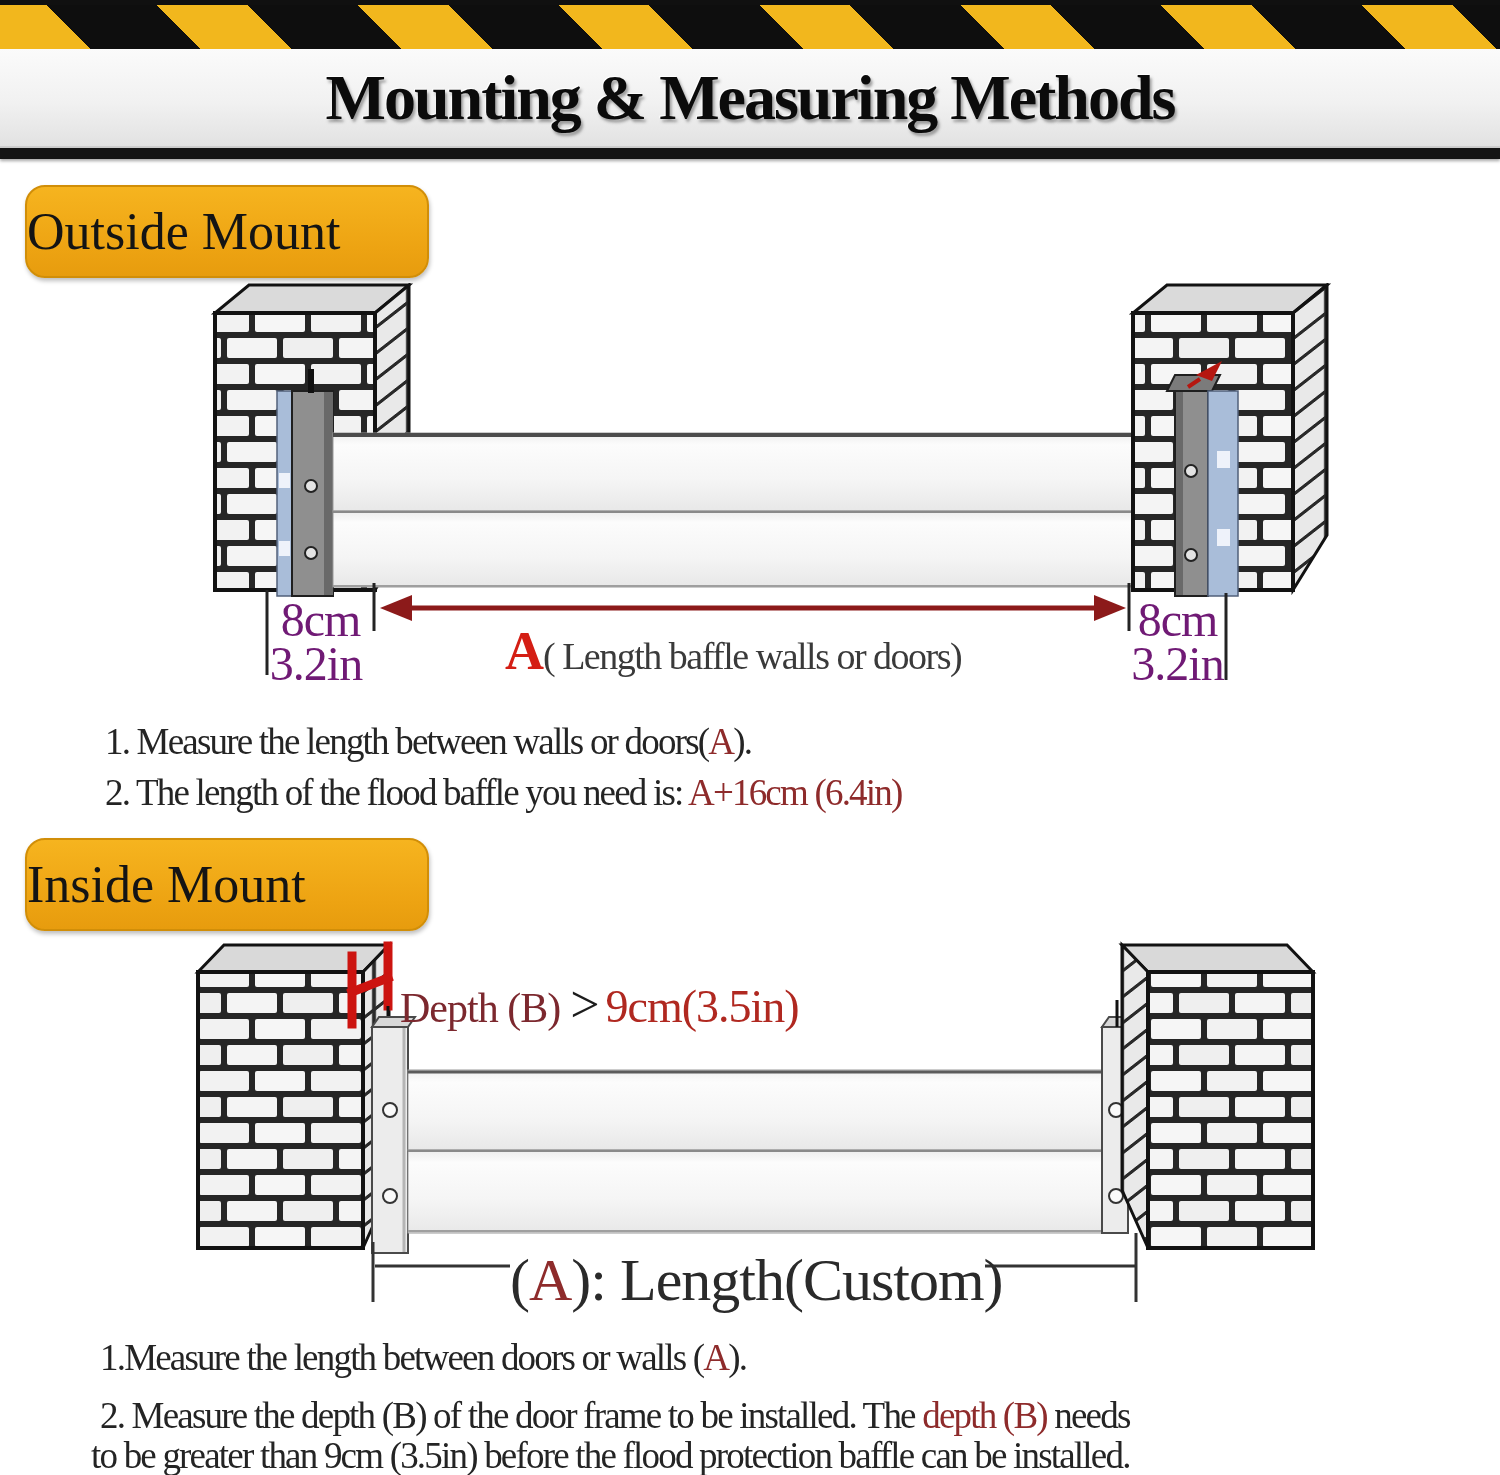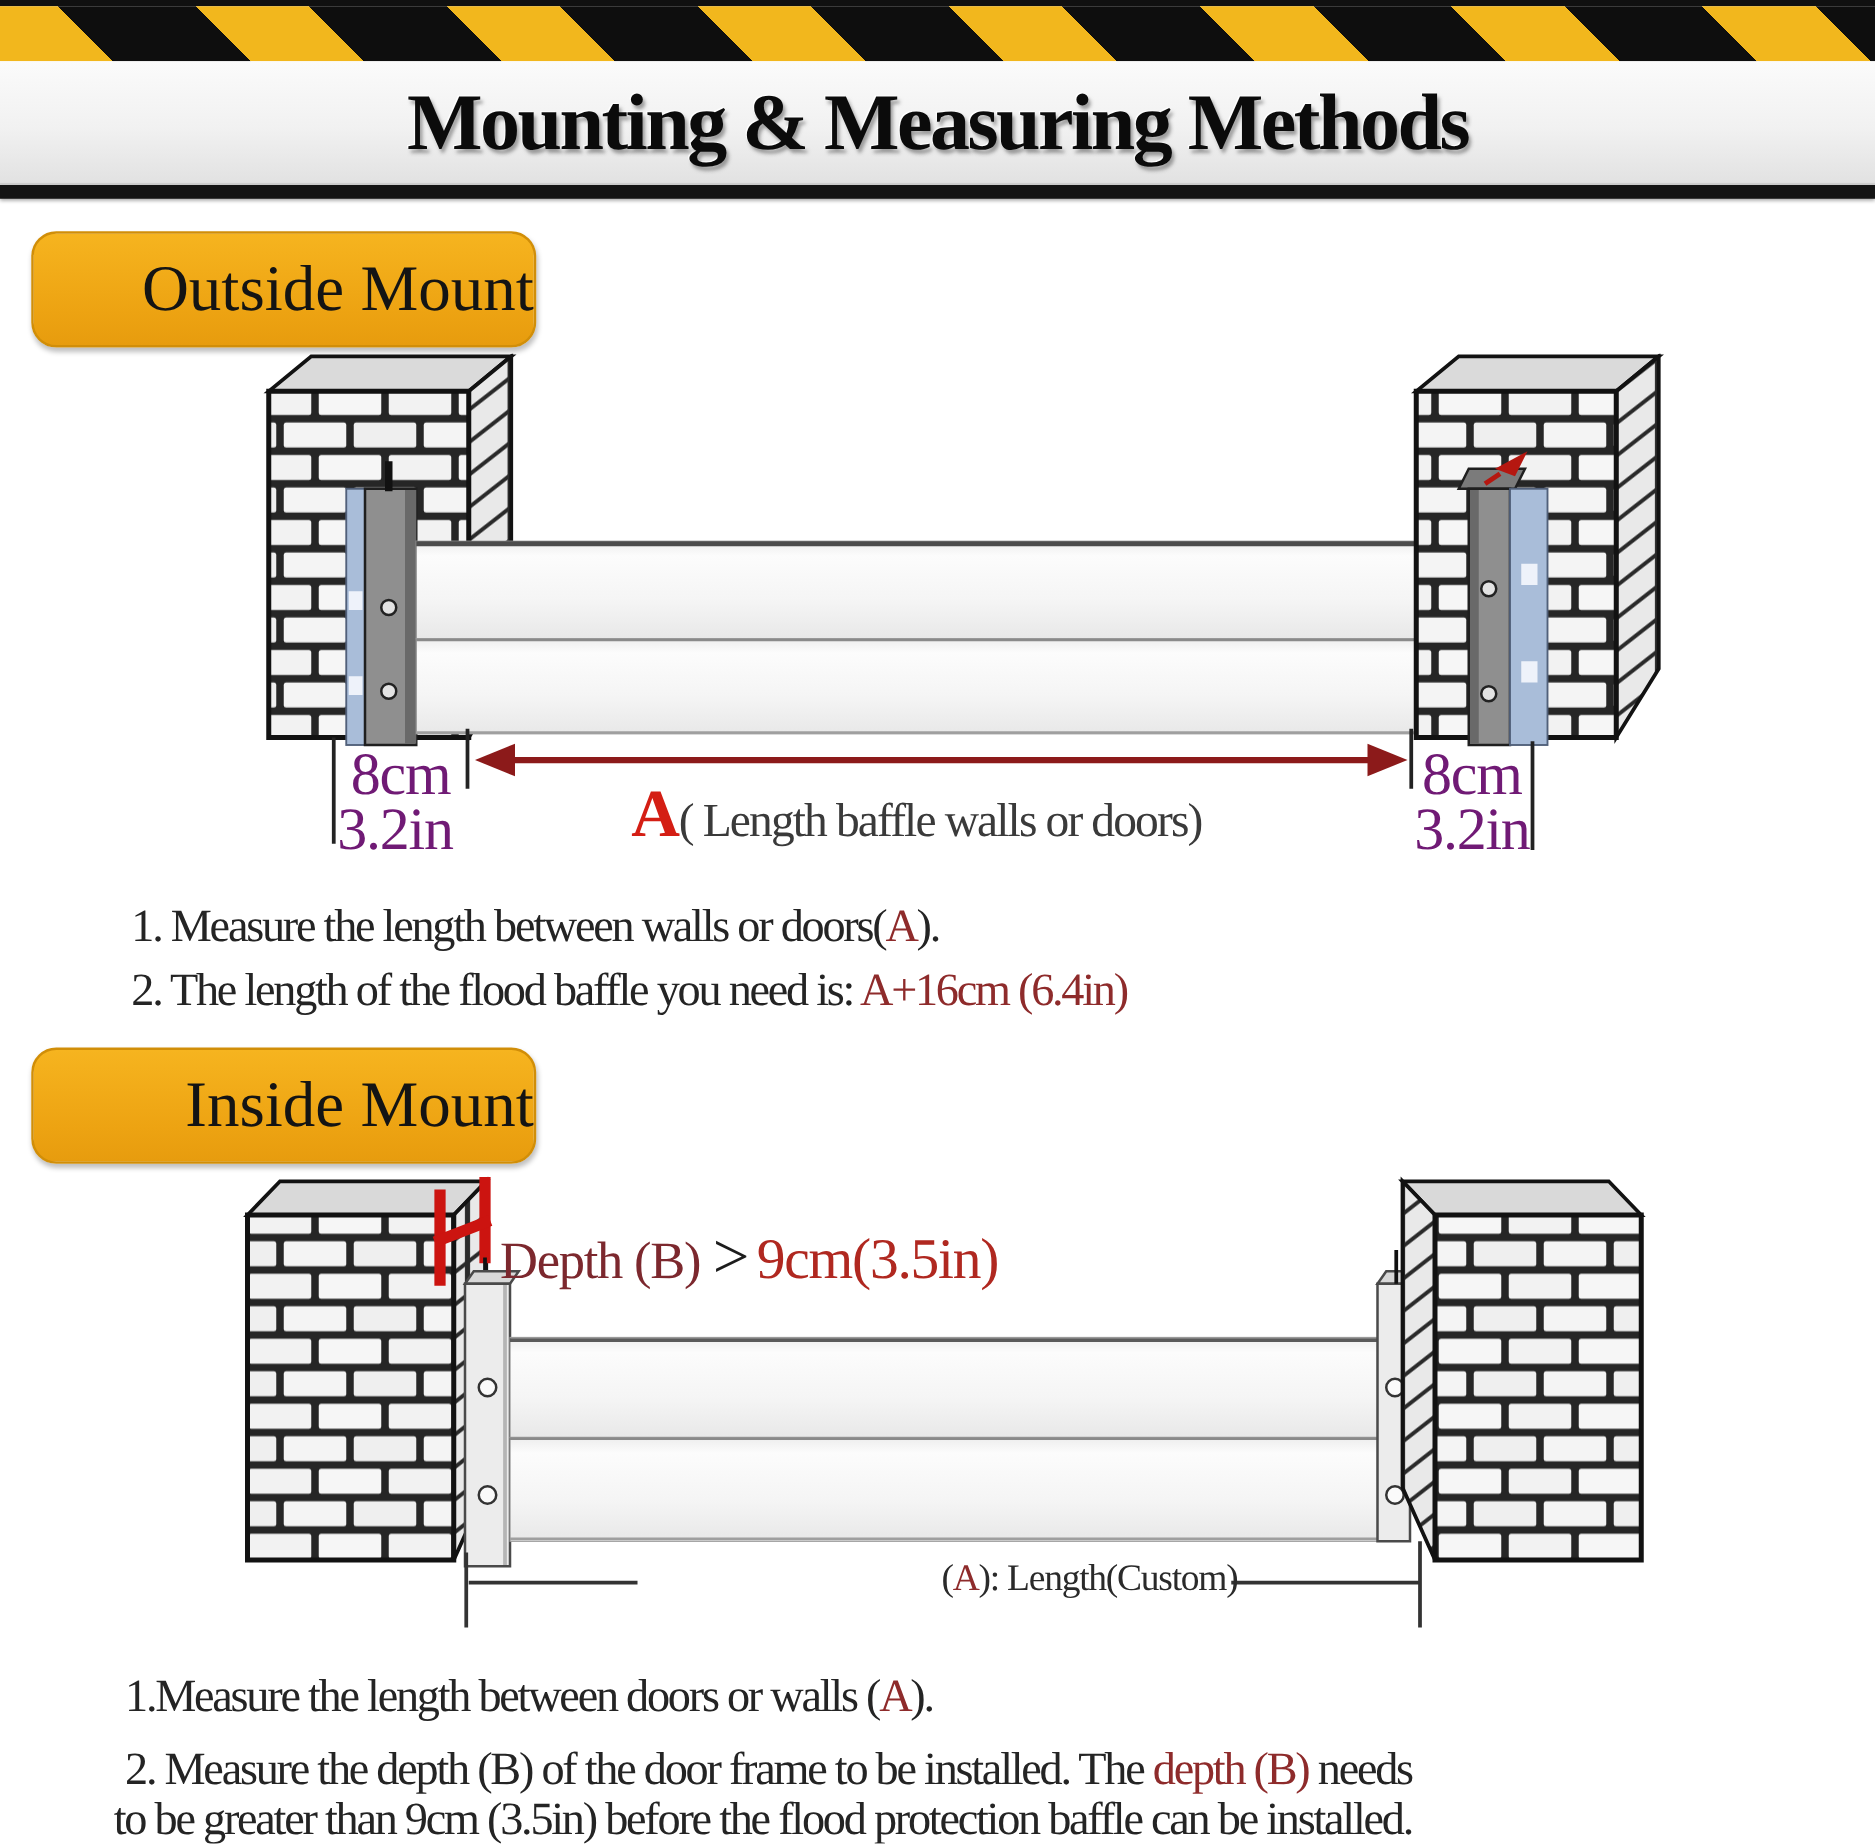--- a/index.html
+++ b/index.html
@@ -13,36 +13,36 @@
     background:linear-gradient(180deg,#fbfbfb 0%,#f1f1f1 55%,#e2e2e2 100%);
     border-bottom:2px solid #cfcfcf;display:flex;align-items:center;justify-content:center;}
   .page-title{font-size:64px;font-weight:700;letter-spacing:-2px;color:#0b0b0b;
     text-shadow:2px 3px 3px rgba(110,110,110,.65), -1px -1px 0 rgba(255,255,255,.9);}
   .hdr-bar{position:absolute;left:0;top:148px;width:1500px;height:11px;background:#141414;
     box-shadow:0 2px 3px rgba(0,0,0,.35);}
   
   .badge{position:absolute;left:25px;width:400px;height:89px;border-radius:20px;
     background:linear-gradient(180deg,#f6b41f 0%,#eda312 70%,#e79c0e 100%);
     border:2px solid #d18e08;box-shadow:1px 3px 4px rgba(0,0,0,.25);
-    display:flex;align-items:center;justify-content:flex-end;}
+    display:flex;align-items:center;justify-content:flex-start;}
   .badge span{font-size:52px;color:#141414;letter-spacing:0;}
   
   .dsvg{position:absolute;left:0;}
   
   .dim{position:absolute;font-size:48px;letter-spacing:-1px;color:#701a75;text-align:center;}
   .alabel{position:absolute;display:flex;align-items:baseline;}
   .bigA{font-size:54px;font-weight:700;color:#D41E14;letter-spacing:-1px;}
   .spanlbl{font-size:38px;color:#3a3a3a;letter-spacing:-1.5px;}
   .step{position:absolute;font-size:37px;letter-spacing:-1.8px;color:#242424;white-space:nowrap;}
   .maroon{color:#8E2B2B;}
   .depth{position:absolute;display:flex;align-items:baseline;white-space:nowrap;}
   .depth .dlab{font-size:42px;letter-spacing:-1px;color:#7C282E;}
   .depth .gt{font-size:52px;font-weight:400;color:#1c1c1c;padding:0 6px 0 10px;}
   .depth .dval{font-size:46px;letter-spacing:-1px;color:#B02820;margin-top:22px;}
-  .lenlab{position:absolute;font-size:30px;letter-spacing:-1px;color:#2a2a2a;text-align:right;white-space:nowrap;}
+  .lenlab{position:absolute;font-size:60px;letter-spacing:-1px;color:#2a2a2a;text-align:center;white-space:nowrap;}
 </style>
 </head>
 <body>
 
 <div id="stage">
 
   <div class="hdr-topline"></div>
   <div class="stripe-band"></div>
   <div class="title-plate">
     <div class="page-title">Mounting &amp; Measuring Methods</div>

